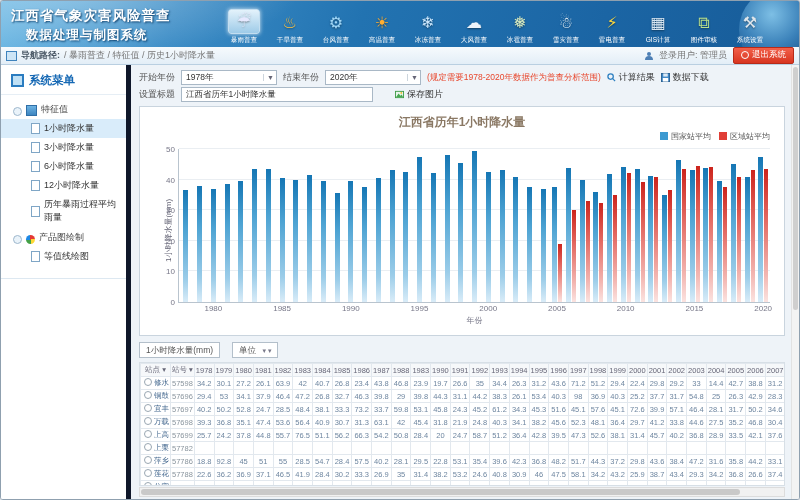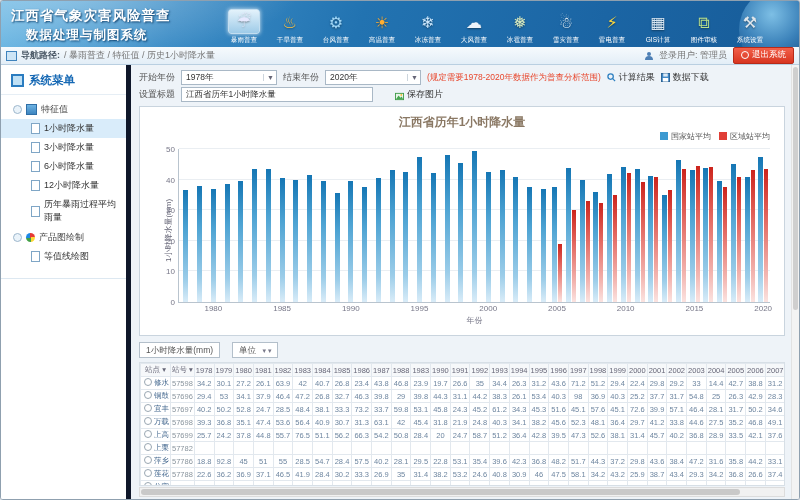--- a/index.html
+++ b/index.html
@@ -39,21 +39,21 @@
     padding:1px 7px 2px;border-radius:2px;display:flex;align-items:center;gap:3px;cursor:pointer;
     border:1px solid #b72a18;}
   .exit .pw{width:6px;height:6px;border:1.5px solid #fff;border-radius:50%;}
   
   .content{display:flex;height:434px;background:#eef3f8;position:relative;}
   .sidebar{width:125px;background:#fff;border-right:5px solid #0f172a;display:flex;flex-direction:column;}
   .sb-head{padding:8px 10px 6px;color:#1568b4;font-weight:bold;font-size:11.5px;
     display:flex;gap:5px;align-items:center;}
   .sb-head .ico{width:9px;height:9px;border:2px solid #2a7cc0;background:#bfe0f5;}
   .tree{font-size:9px;color:#444;padding:4px 0 8px;border-top:1px solid #e6eef5;}
-  .node{padding:4px 4px 3px 12px;display:flex;gap:4px;align-items:center;cursor:pointer;}
+  .node{padding:4px 4px 3px 12px;display:flex;gap:4px;align-items:flex-end;cursor:pointer;}
   .node .dot{width:7px;height:7px;border-radius:50%;border:1px solid #9db7cc;background:#eaf3fa;flex:none;}
   .node .nico{width:9px;height:9px;background:linear-gradient(#6db3e3,#3d85c0);border:1px solid #2f6ea6;flex:none;}
   .node .nico.pie{border:none;border-radius:50%;
     background:conic-gradient(#e53935 0 25%,#fdd835 0 50%,#43a047 0 75%,#1e88e5 0);}
   .leaf{padding:3px 2px 3px 30px;display:flex;gap:4px;align-items:center;color:#333;cursor:pointer;}
   .leaf.sel{background:#d9ecfa;}
   .page{width:7px;height:9px;border:1px solid #7fa6c6;background:#fff;flex:none;}
   .sb-split{border-top:1px solid #dde8f1;margin-top:4px;}
   
   .main{flex:1;position:relative;padding:4px 14px 0 8px;display:flex;flex-direction:column;overflow:hidden;}
@@ -253,21 +253,21 @@
               <rect x="2.5" y="0.5" width="5" height="3.5" fill="#dceaf5"></rect>
               <rect x="2" y="5.5" width="6" height="4" fill="#fff"></rect>
             </svg>
           <span>数据下载</span>
         </span>
       </div>
 
       <div class="ctl-row">
         <span>设置标题</span>
         <input class="txt-input" value="江西省历年1小时降水量" style="">
-        <span class="link-btn" style="margin-left:16px;align-items:flex-end;">
+        <span class="link-btn" style="margin-left:16px;">
           <svg class="mini-svg" width="9" height="9" viewBox="0 0 10 10">
               <rect x="0.5" y="1.5" width="9" height="7" fill="#e9f5ea" stroke="#3d9a46"></rect>
               <polygon points="1,8 4,4 6,6.5 7.5,5 9,8" fill="#48a852"></polygon>
               <circle cx="7" cy="3.3" r="1" fill="#f2b824"></circle>
             </svg>
           <span>保存图片</span>
         </span>
       </div>
 
       <div class="chart">
@@ -659,21 +659,21 @@
                   <td>52.3</td>
                   <td>48.1</td>
                   <td>36.4</td>
                   <td>29.7</td>
                   <td>41.2</td>
                   <td>33.8</td>
                   <td>44.6</td>
                   <td>27.5</td>
                   <td>35.2</td>
                   <td>46.8</td>
-                  <td>49.1</td>
+                  <td>30.4</td>
                 </tr>
                 <tr>
                   <td class="st"><span class="radio"></span><span>上高</span></td>
                   <td class="sid">57699</td>
                   <td>25.7</td>
                   <td>24.2</td>
                   <td>37.8</td>
                   <td>44.8</td>
                   <td>55.7</td>
                   <td>76.5</td>

